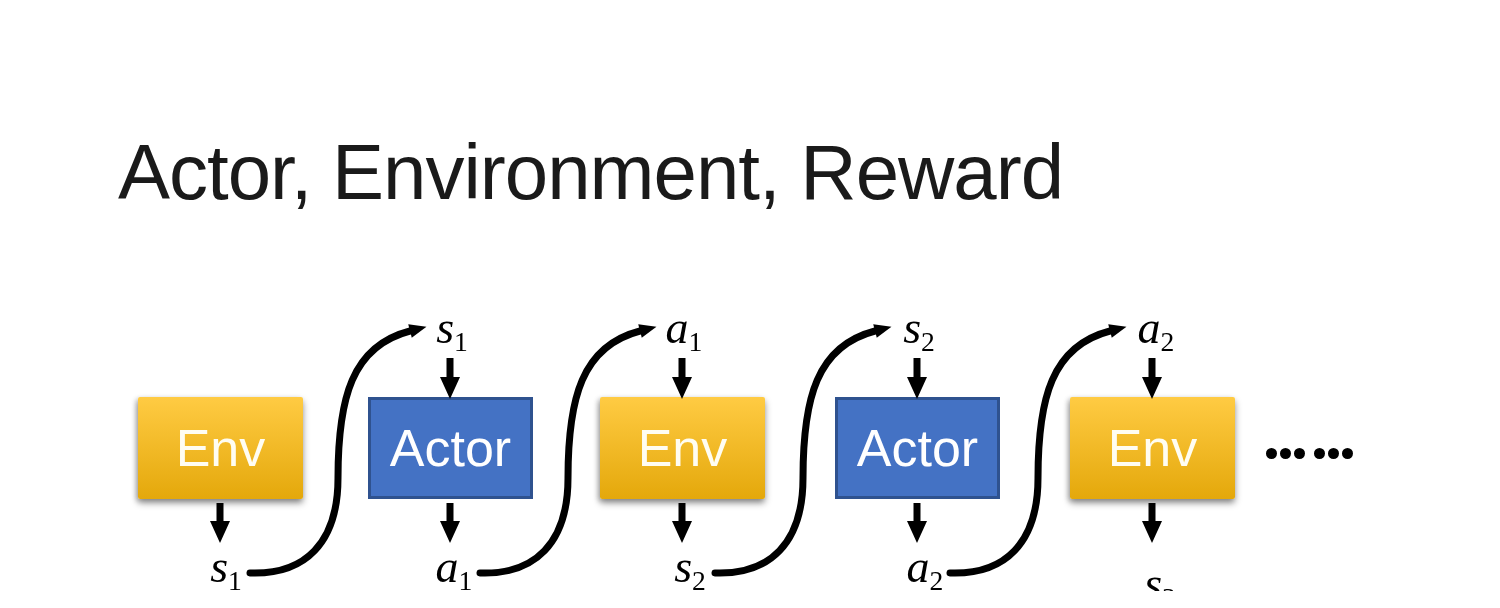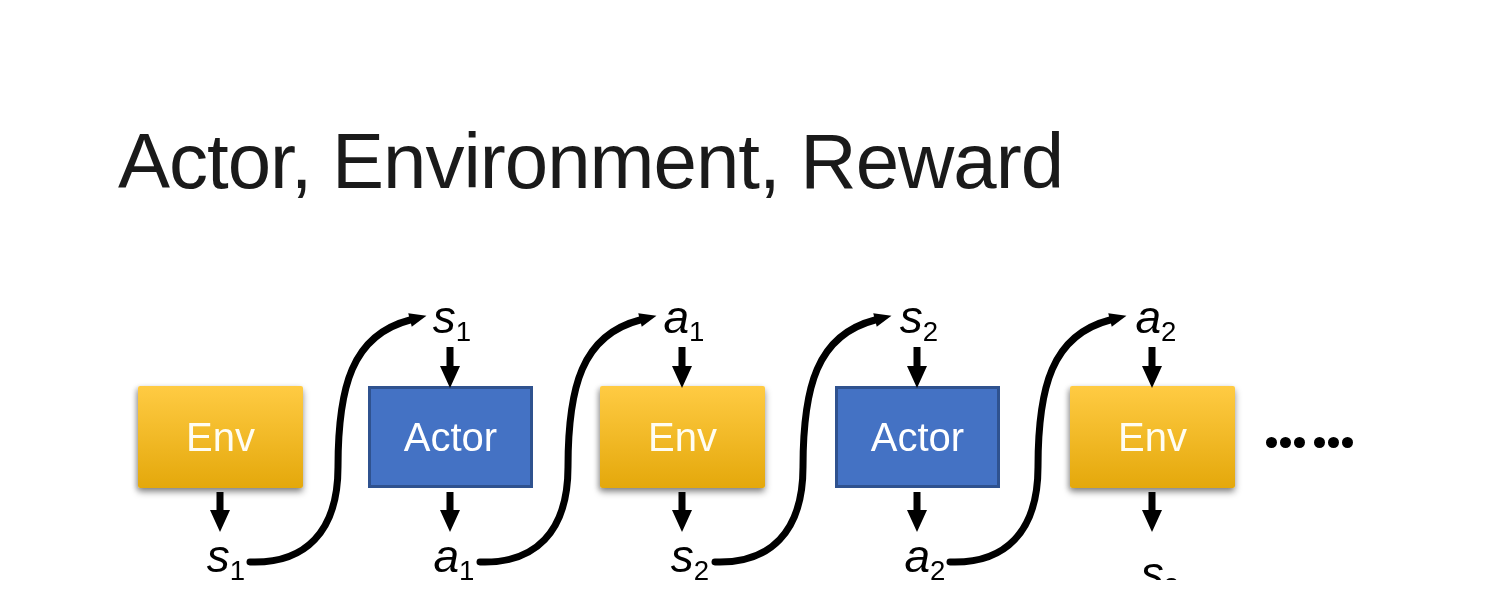--- a/index.html
+++ b/index.html
@@ -7,60 +7,61 @@
     padding: 0;
     background: #ffffff;
   }
   .slide {
     position: relative;
     width: 1500px;
     height: 580px;
     background: var(--bg, #ffffff);
     overflow: hidden;
     font-family: "Liberation Sans", sans-serif;
+    margin-top: 11px;
   }
   .slide-title {
     position: absolute;
     left: 118px;
     top: 122px;
     font-size: 78px;
     font-weight: 300;
     letter-spacing: -1px;
     color: var(--title-text, #1a1a1a);
     white-space: nowrap;
     line-height: 1;
   }
   .box {
     position: absolute;
     top: 386px;
     width: 165px;
     height: 102px;
     display: flex;
     align-items: center;
     justify-content: center;
-    font-size: 40px;
+    font-size: 52px;
     color: #ffffff;
     line-height: 1;
     box-sizing: border-box;
   }
   .box.env {
     background: linear-gradient(to bottom, var(--env-top, #FFCB43), var(--env-bottom, #E4A80B));
     border-radius: 2px;
     box-shadow: 0 4px 7px rgba(0,0,0,0.40), -2px 2px 5px rgba(0,0,0,0.18);
     color: #FFFDF2;
   }
   .box.actor {
     background: var(--actor-fill, #4472C4);
     border: 3px solid var(--actor-border, #2F528F);
     color: #ffffff;
   }
   .mlabel {
     position: absolute;
     transform: translateX(-50%);
-    font-family: Liberation Sans, sans-serif;
+    font-family: Liberation Serif, serif;
     font-size: 46px;
     line-height: 1;
     color: #000;
     white-space: nowrap;
   }
   .mlabel .base {
     font-style: italic;
   }
   .mlabel .sub {
     font-style: normal;

